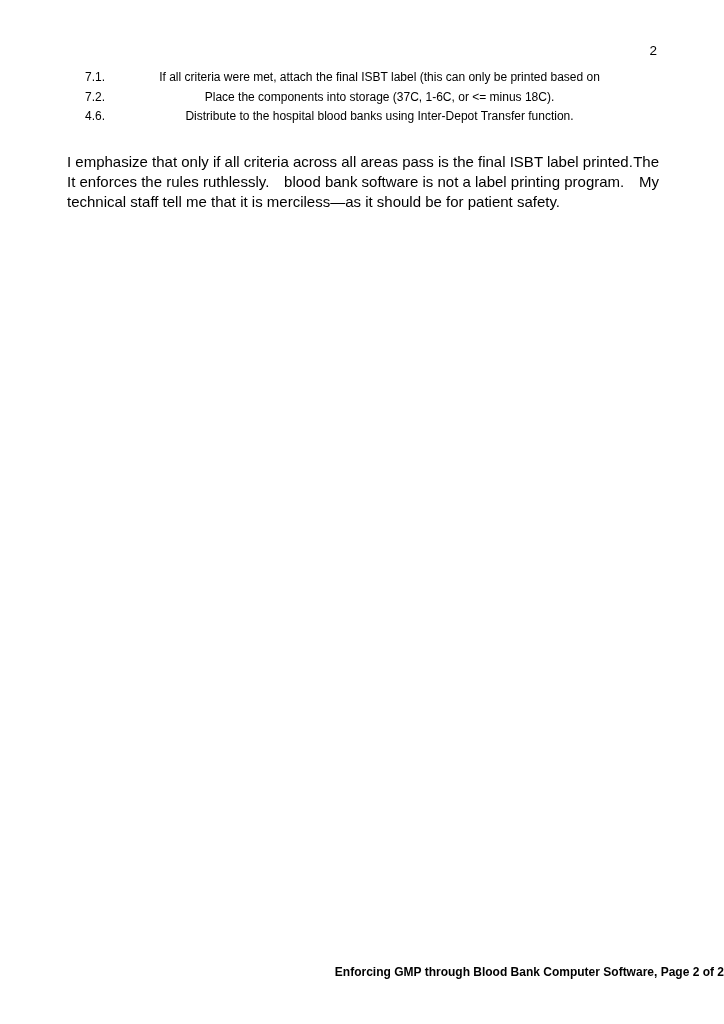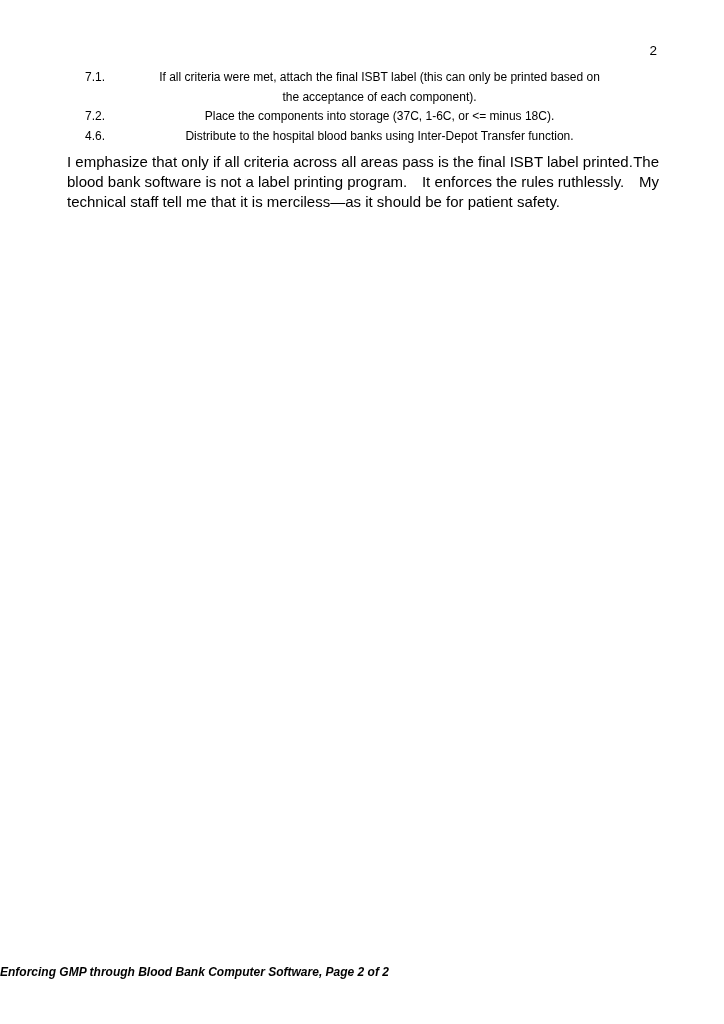--- a/index.html
+++ b/index.html
@@ -76,41 +76,39 @@
   .body-para .line.j {
     display: flex;
     justify-content: space-between;
   }
   .body-para .line.j > span { display: inline-block; }
   .footer {
     position: absolute;
     bottom: 44px;
     left: 0;
     width: 724px;
-    text-align: left;
+    text-align: right;
     font-size: 12px;
     font-weight: bold;
     line-height: 16px;
-    font-style: italic;
   }
 </style>
 </head>
 <body>
 
 <div class="page">
 
   <div class="page-number">2</div>
 
   <div class="numbered-list">
 
     <div class="li">
       <span class="marker">7.1.</span>
       <span class="text">
         <span>If all criteria were met, attach the final ISBT label (this can only be printed based on</span>
-        <span class="cont">the acceptance of each component).</span>
       </span>
     </div>
 
     <div class="li">
       <span class="marker">7.2.</span>
       <span class="text">
         <span>Place the components into storage (37C, 1-6C, or &lt;= minus 18C).</span>
       </span>
     </div>
 
@@ -122,22 +120,22 @@
     </div>
 
   </div>
 
   <div class="body-para">
     <span class="line j">
       <span>I emphasize that only if all criteria across all areas pass is the final ISBT label printed.</span>
       <span>The</span>
     </span>
     <span class="line j">
+      <span>It enforces the rules ruthlessly.</span>
       <span>blood bank software is not a label printing program.</span>
-      <span>It enforces the rules ruthlessly.</span>
       <span>My</span>
     </span>
     <span class="line">technical staff tell me that it is merciless—as it should be for patient safety.</span>
   </div>
 
   <div class="footer">Enforcing GMP through Blood Bank Computer Software, Page 2 of 2</div>
 
 </div>
 
 </body></html>

